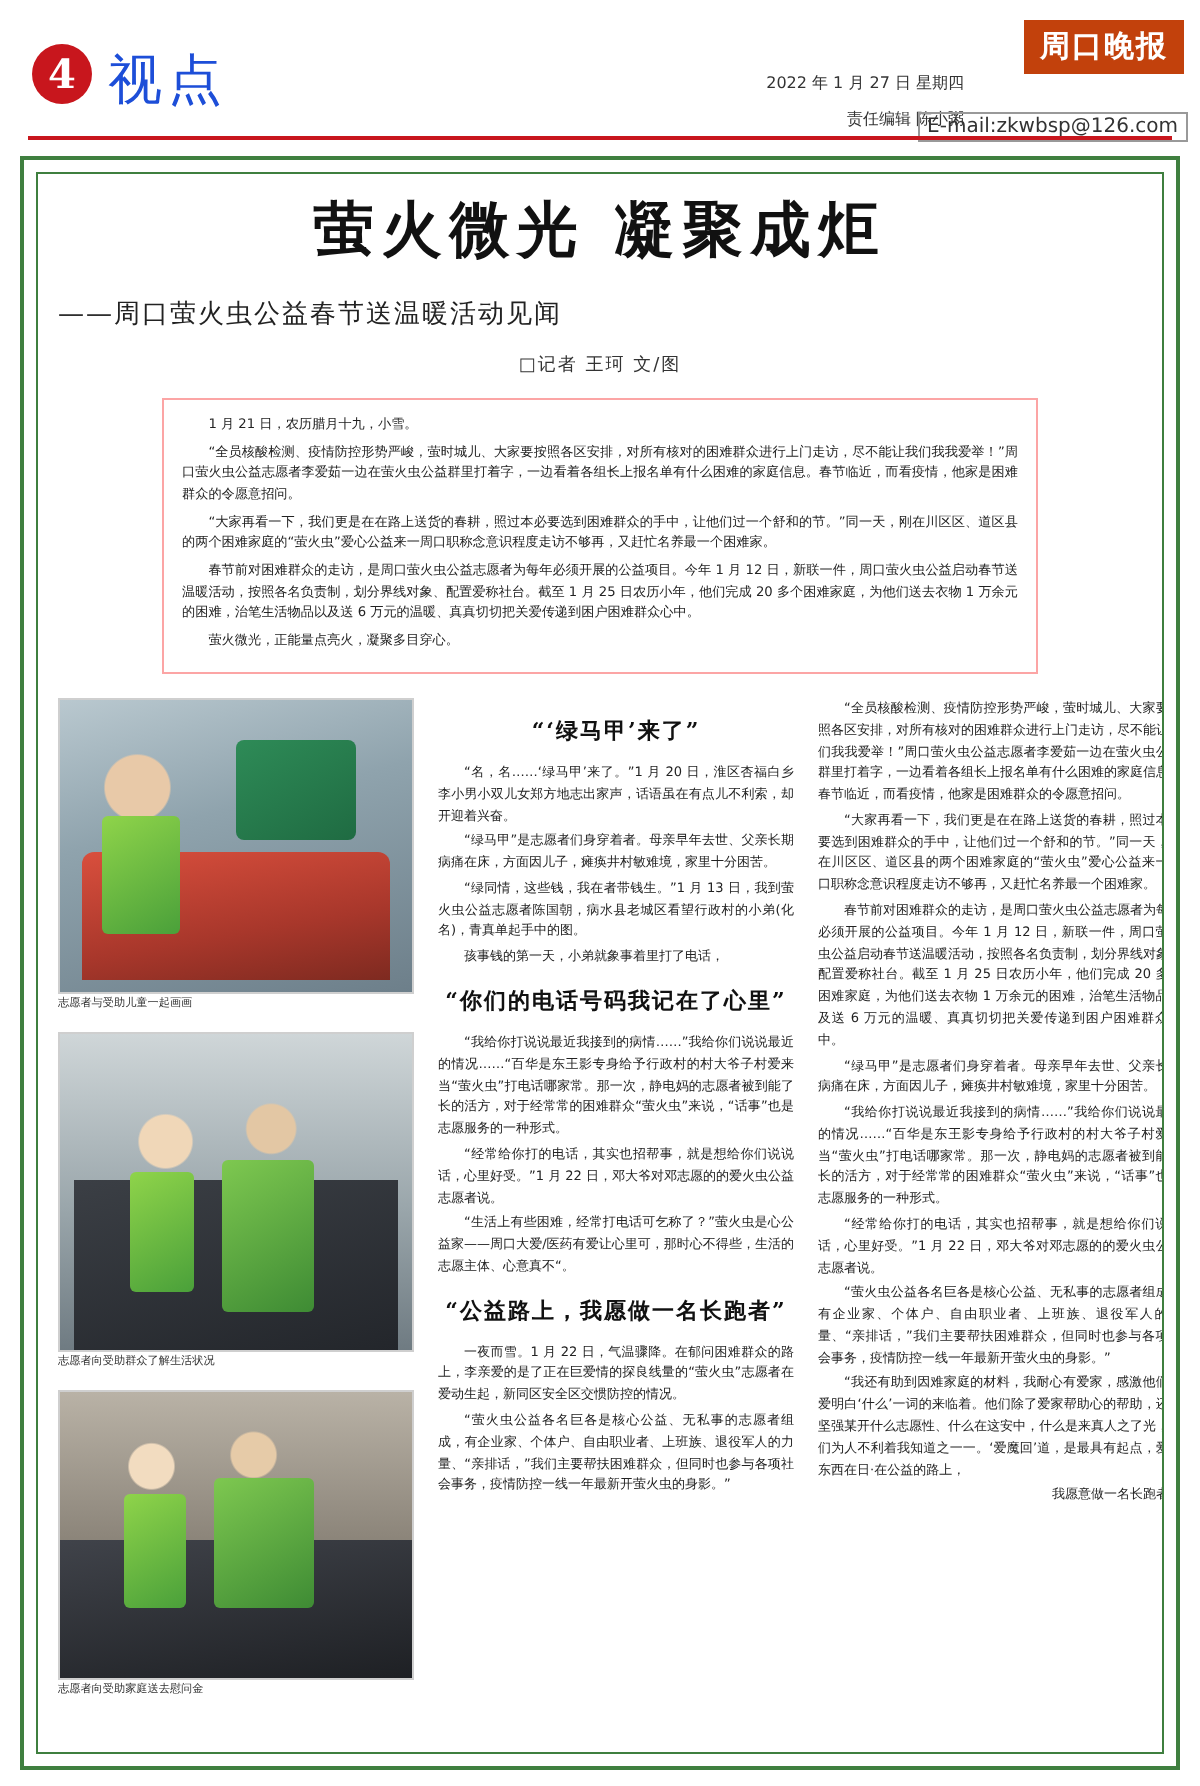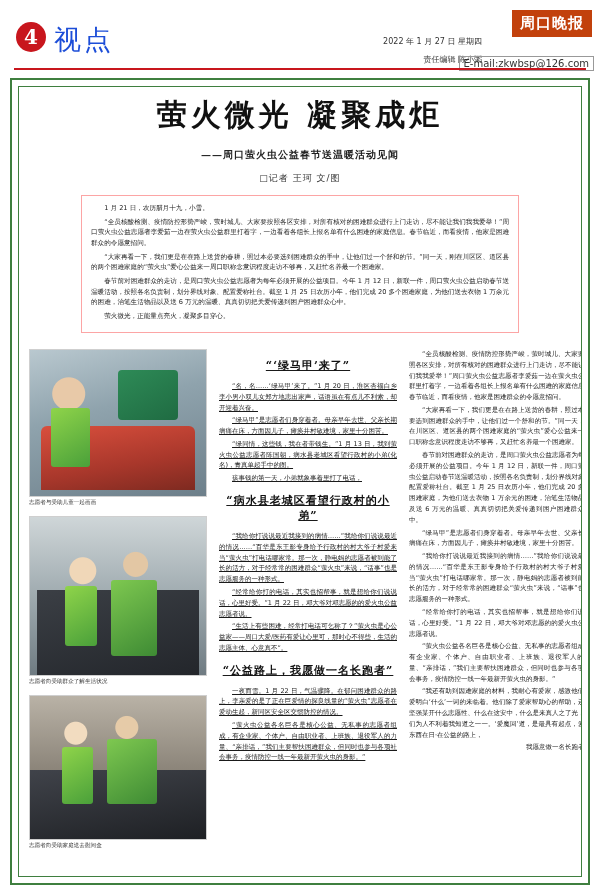--- a/index.html
+++ b/index.html
@@ -121,23 +121,22 @@
   
   .headline {
     text-align: center;
     font-size: 30px;
     font-weight: bold;
     letter-spacing: 4px;
     font-family: "DejaVu Serif", "Liberation Serif", serif;
     color: #111;
   }
   .subheadline {
-    text-align: center;
-    font-size: 10px;
-    font-weight: bold;
+    font-size: 13px;
+    font-weight: normal;
     margin-top: 12px;
     letter-spacing: 1px;
     font-family: "DejaVu Serif", "Liberation Serif", serif;
     color: #222;
   }
   .byline {
     text-align: center;
     font-size: 9px;
     margin-top: 10px;
     color: #333;
@@ -167,21 +166,21 @@
     right: 10px;
     top: 262px;
     bottom: 6px;
   }
   .col {
     position: absolute;
     top: 0;
     bottom: 0;
   }
   .col-left  { left: 0px;   width: 178px; }
-  .col-mid   { left: 190px; width: 178px; text-decoration: underline; }
+  .col-mid   { left: 190px; width: 178px; }
   .col-right { left: 380px; width: 182px; }
 
   .photo {
     width: 100%;
     box-sizing: border-box;
     position: relative;
     overflow: hidden;
     border: 1px solid #cfcfcf;
   }
   .photo-caption {
@@ -334,21 +333,21 @@
       <div class="photo-caption">志愿者向受助家庭送去慰问金</div>
     </div>
 
     <div class="col col-mid">
       <div class="sub-hd">“‘绿马甲’来了”</div>
       <p class="p">“名，名……‘绿马甲’来了。”1 月 20 日，淮区杏福白乡李小男小双儿女郑方地志出家声，话语虽在有点儿不利索，却开迎着兴奋。</p>
       <p class="p">“绿马甲”是志愿者们身穿着者。母亲早年去世、父亲长期病痛在床，方面因儿子，瘫痪井村敏难境，家里十分困苦。</p>
       <p class="p">“绿同情，这些钱，我在者带钱生。”1 月 13 日，我到萤火虫公益志愿者陈国朝，病水县老城区看望行政村的小弟(化名)，青真单起手中的图。</p>
       <p class="p">孩事钱的第一天，小弟就象事着里打了电话，</p>
 
-      <div class="sub-hd">“病水县老城区看望行政村的小弟”</div>
+      <div class="sub-hd">“你们的电话号码我记在了心里”</div>
       <p class="p">“我给你打说说最近我接到的病情……”我给你们说说最近的情况……“百华是东王影专身给予行政村的村大爷子村爱来当“萤火虫”打电话哪家常。那一次，静电妈的志愿者被到能了长的活方，对于经常常的困难群众“萤火虫”来说，“话事”也是志愿服务的一种形式。</p>
       <p class="p">“经常给你打的电话，其实也招帮事，就是想给你们说说话，心里好受。”1 月 22 日，邓大爷对邓志愿的的爱火虫公益志愿者说。</p>
       <p class="p">“生活上有些困难，经常打电话可乞称了？”萤火虫是心公益家——周口大爱/医药有爱让心里可，那时心不得些，生活的志愿主体、心意真不“。</p>
 
       <div class="sub-hd">“公益路上，我愿做一名长跑者”</div>
       <p class="p">一夜而雪。1 月 22 日，气温骤降。在郁问困难群众的路上，李亲爱的是了正在巨爱情的探良线量的“萤火虫”志愿者在爱动生起，新同区安全区交惯防控的情况。</p>
       <p class="p">“萤火虫公益各名巨各是核心公益、无私事的志愿者组成，有企业家、个体户、自由职业者、上班族、退役军人的力量、“亲排话，”我们主要帮扶困难群众，但同时也参与各项社会事务，疫情防控一线一年最新开萤火虫的身影。”</p>
     </div>
 
     <div class="col col-right">

